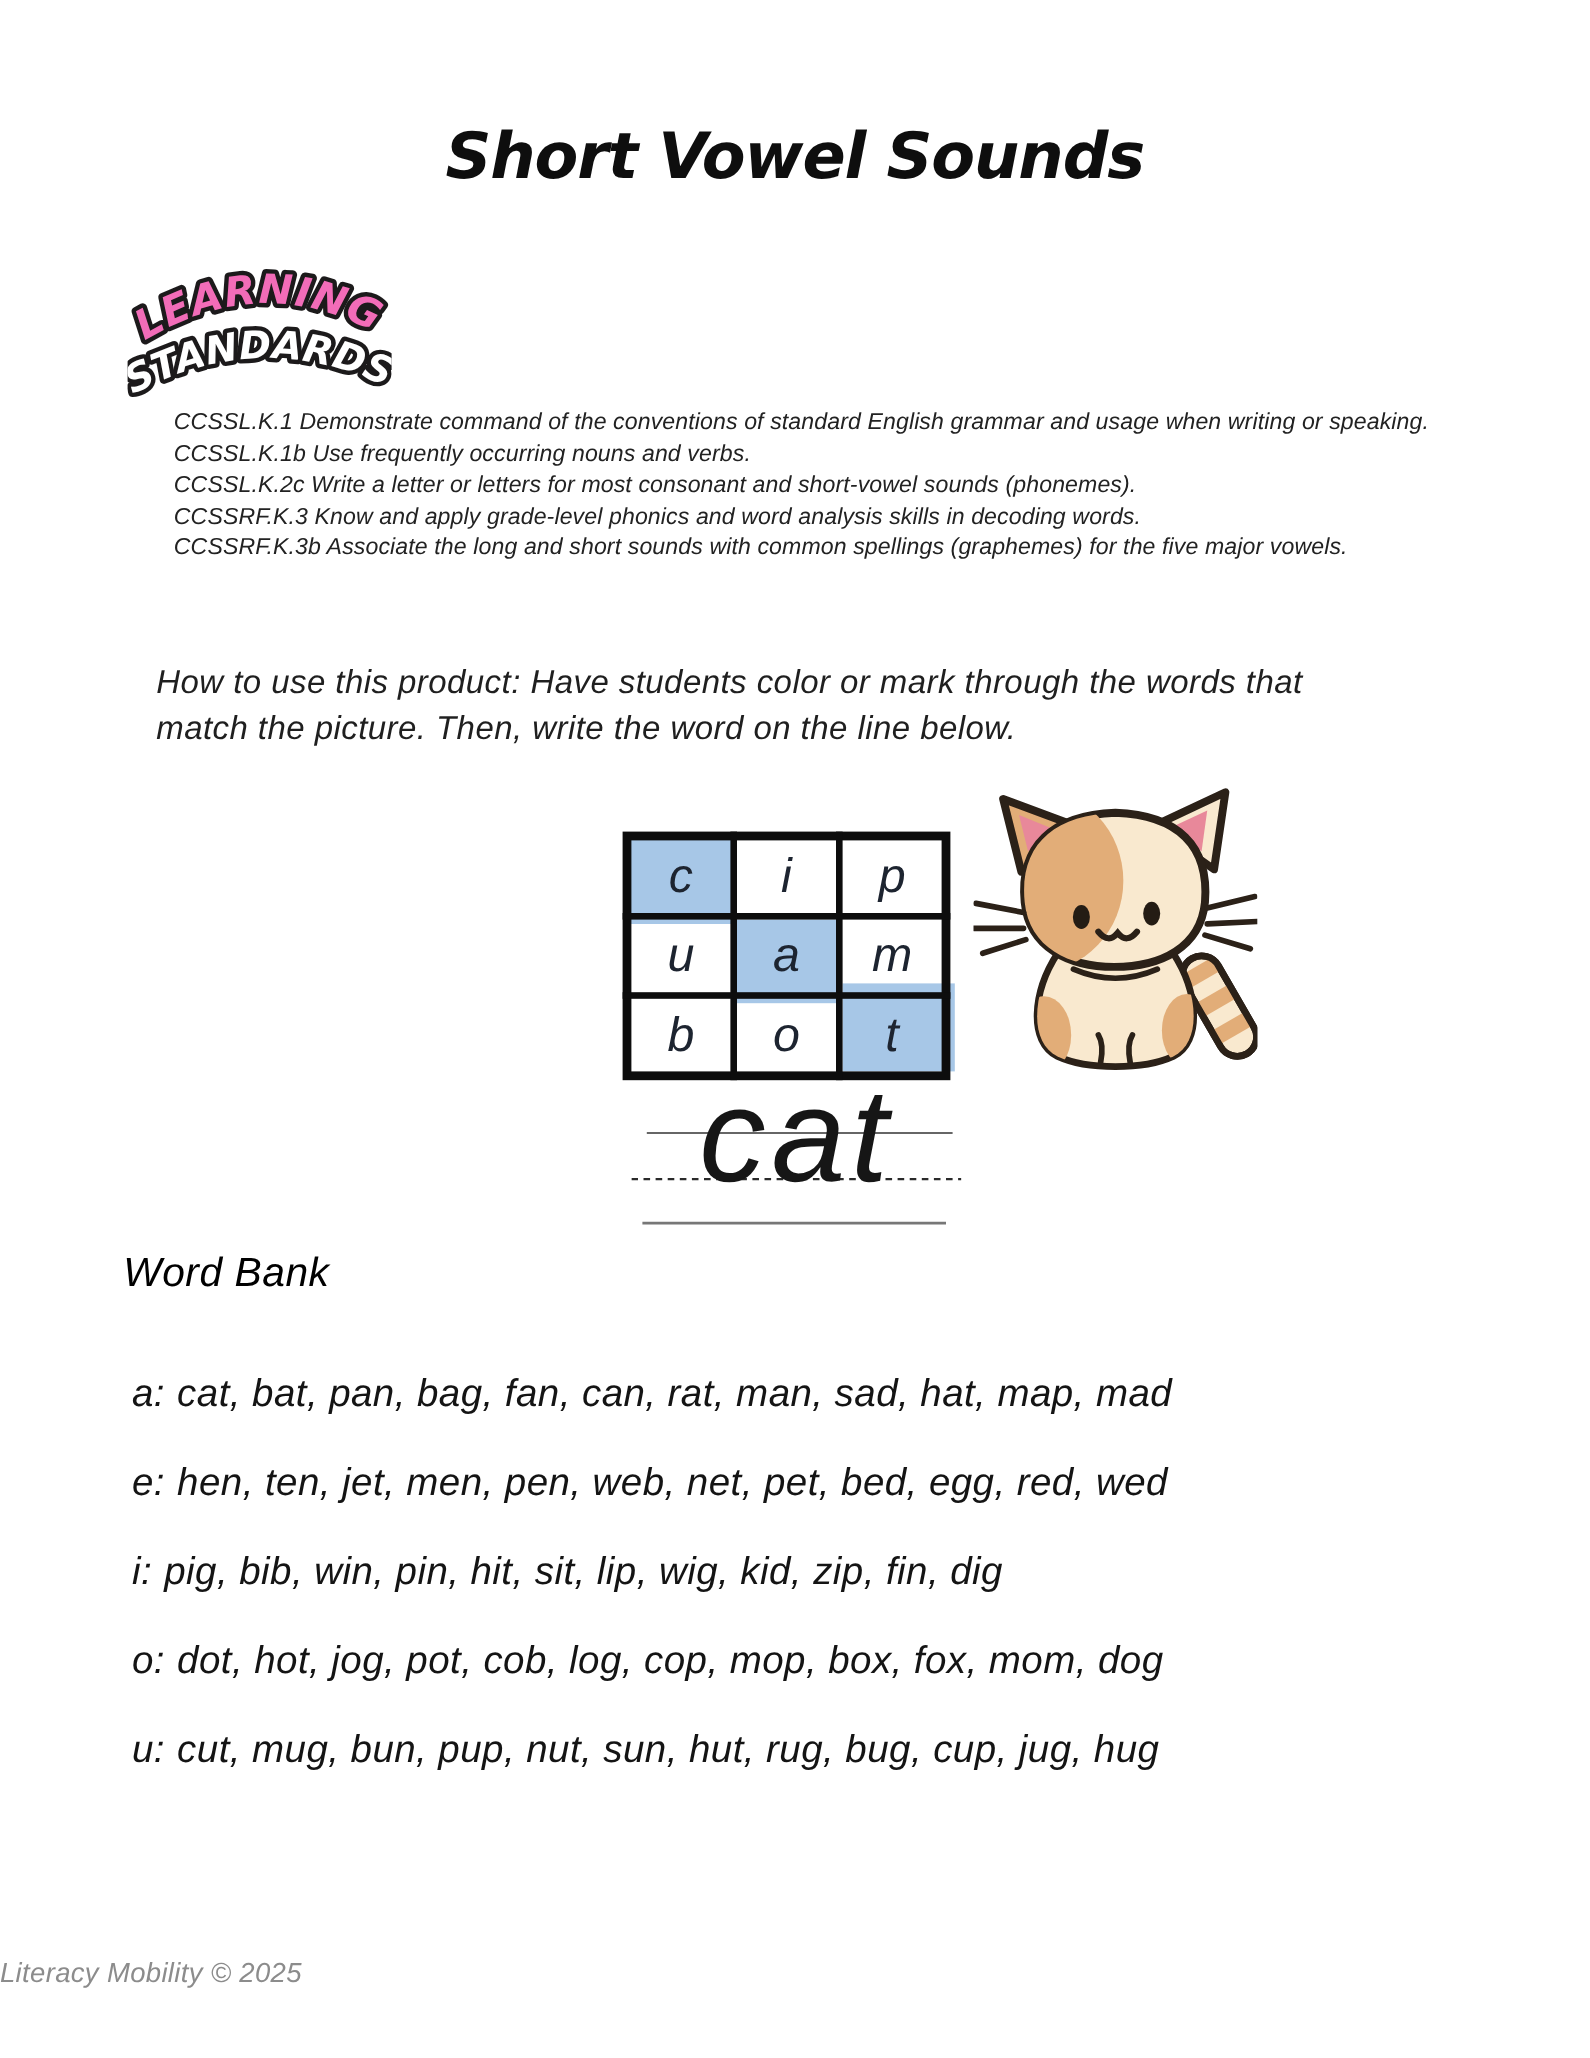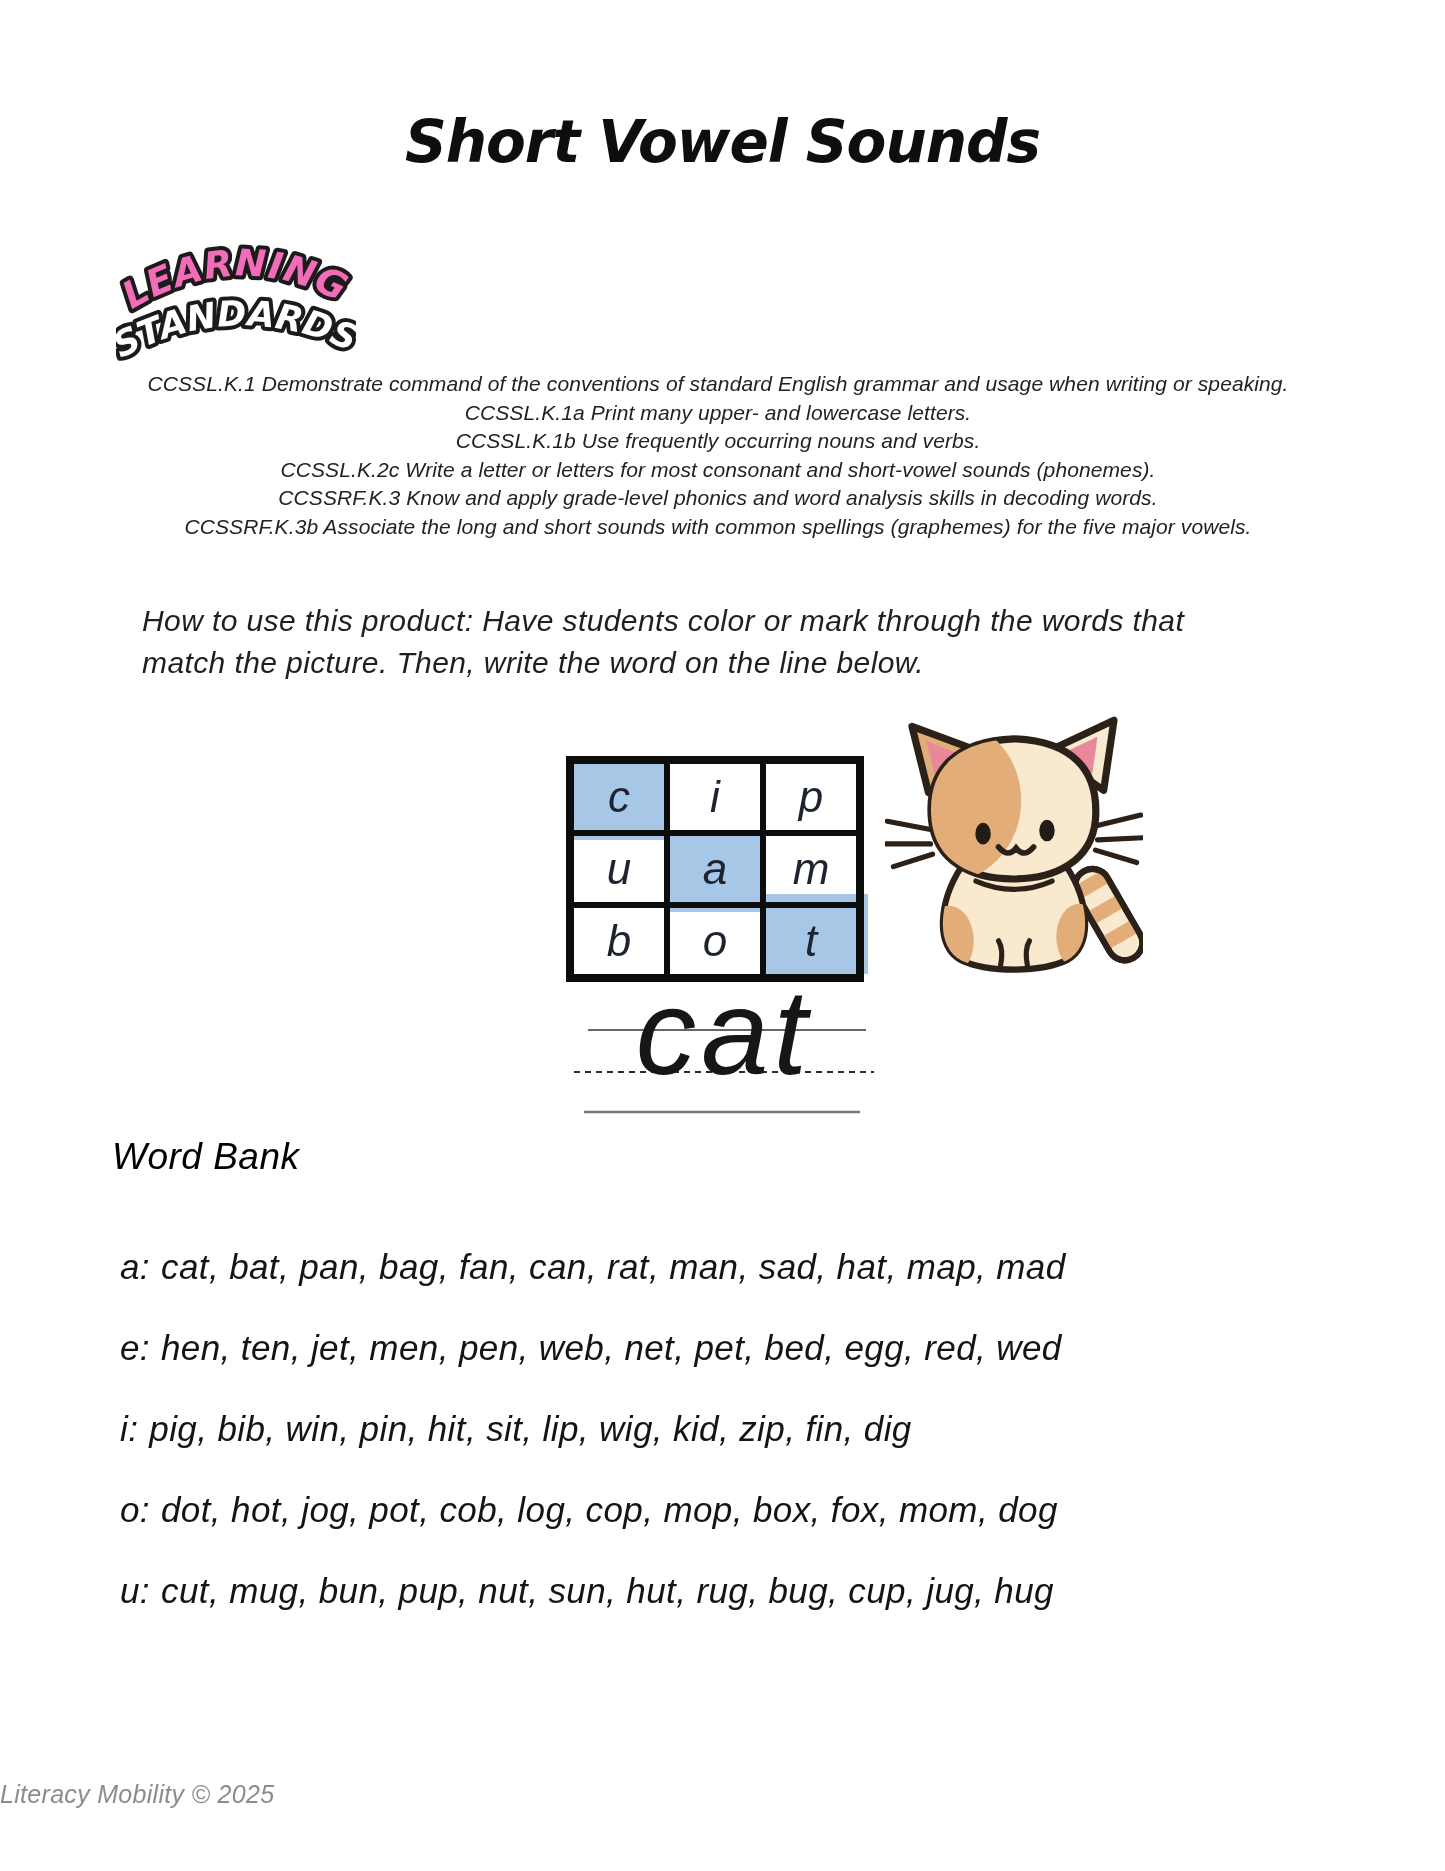--- a/index.html
+++ b/index.html
@@ -17,24 +17,23 @@
     position:absolute;top:108px;left:0;width:100%;
     text-align:center;
     font-family:"DejaVu Sans", sans-serif;
     font-weight:800;font-size:58px;letter-spacing:-1px;color:#0e0e0e;
   }
   
   .logo{position:absolute;left:116px;top:238px;width:240px;height:125px;}
   .logo text{font-family:"DejaVu Sans", sans-serif;font-weight:bold;}
   
   .standards{
-    position:absolute;left:128px;top:370px;width:1180px;
+    position:absolute;left:158px;top:370px;width:1180px;
     font-size:21px;line-height:28.5px;color:#222;
     letter-spacing:0.1px;
-    text-align:center;
   }
   
   .instructions{
     position:absolute;left:142px;top:600px;width:1125px;
     font-size:30px;line-height:42px;color:#1f1f1f;letter-spacing:0.4px;
   }
   
   .letter-grid{position:absolute;left:566px;top:756px;width:298px;height:226px;}
   .hl{position:absolute;background:var(--highlight,#A7C7E7);z-index:1;}
   .hl-c{left:4px;top:6px;width:100px;height:78px;}
@@ -89,21 +88,20 @@
     <text font-size="37" letter-spacing="1">
       <textPath href="#arc1" startOffset="50%" text-anchor="middle" stroke="#1c1a1b" stroke-width="8" paint-order="stroke" stroke-linejoin="round" fill="#F26CB8">LEARNING</textPath>
     </text>
     <text font-size="35" letter-spacing="0">
       <textPath href="#arc2" startOffset="50%" text-anchor="middle" fill="#ffffff" stroke="#1c1a1b" stroke-width="8" paint-order="stroke" stroke-linejoin="round">STANDARDS</textPath>
     </text>
   </svg>
 
   <div class="standards">
     <div>CCSSL.K.1 Demonstrate command of the conventions of standard English grammar and usage when writing or speaking.</div>
-    <div>CCSSL.K.1a Print many upper- and lowercase letters.</div>
     <div>CCSSL.K.1b Use frequently occurring nouns and verbs.</div>
     <div>CCSSL.K.2c Write a letter or letters for most consonant and short-vowel sounds (phonemes).</div>
     <div>CCSSRF.K.3 Know and apply grade-level phonics and word analysis skills in decoding words.</div>
     <div>CCSSRF.K.3b Associate the long and short sounds with common spellings (graphemes) for the five major vowels.</div>
   </div>
 
   <div class="instructions">How to use this product: Have students color or mark through the words that match the picture. Then, write the word on the line below.</div>
 
   <div class="letter-grid">
     <div class="hl hl-c"></div>

